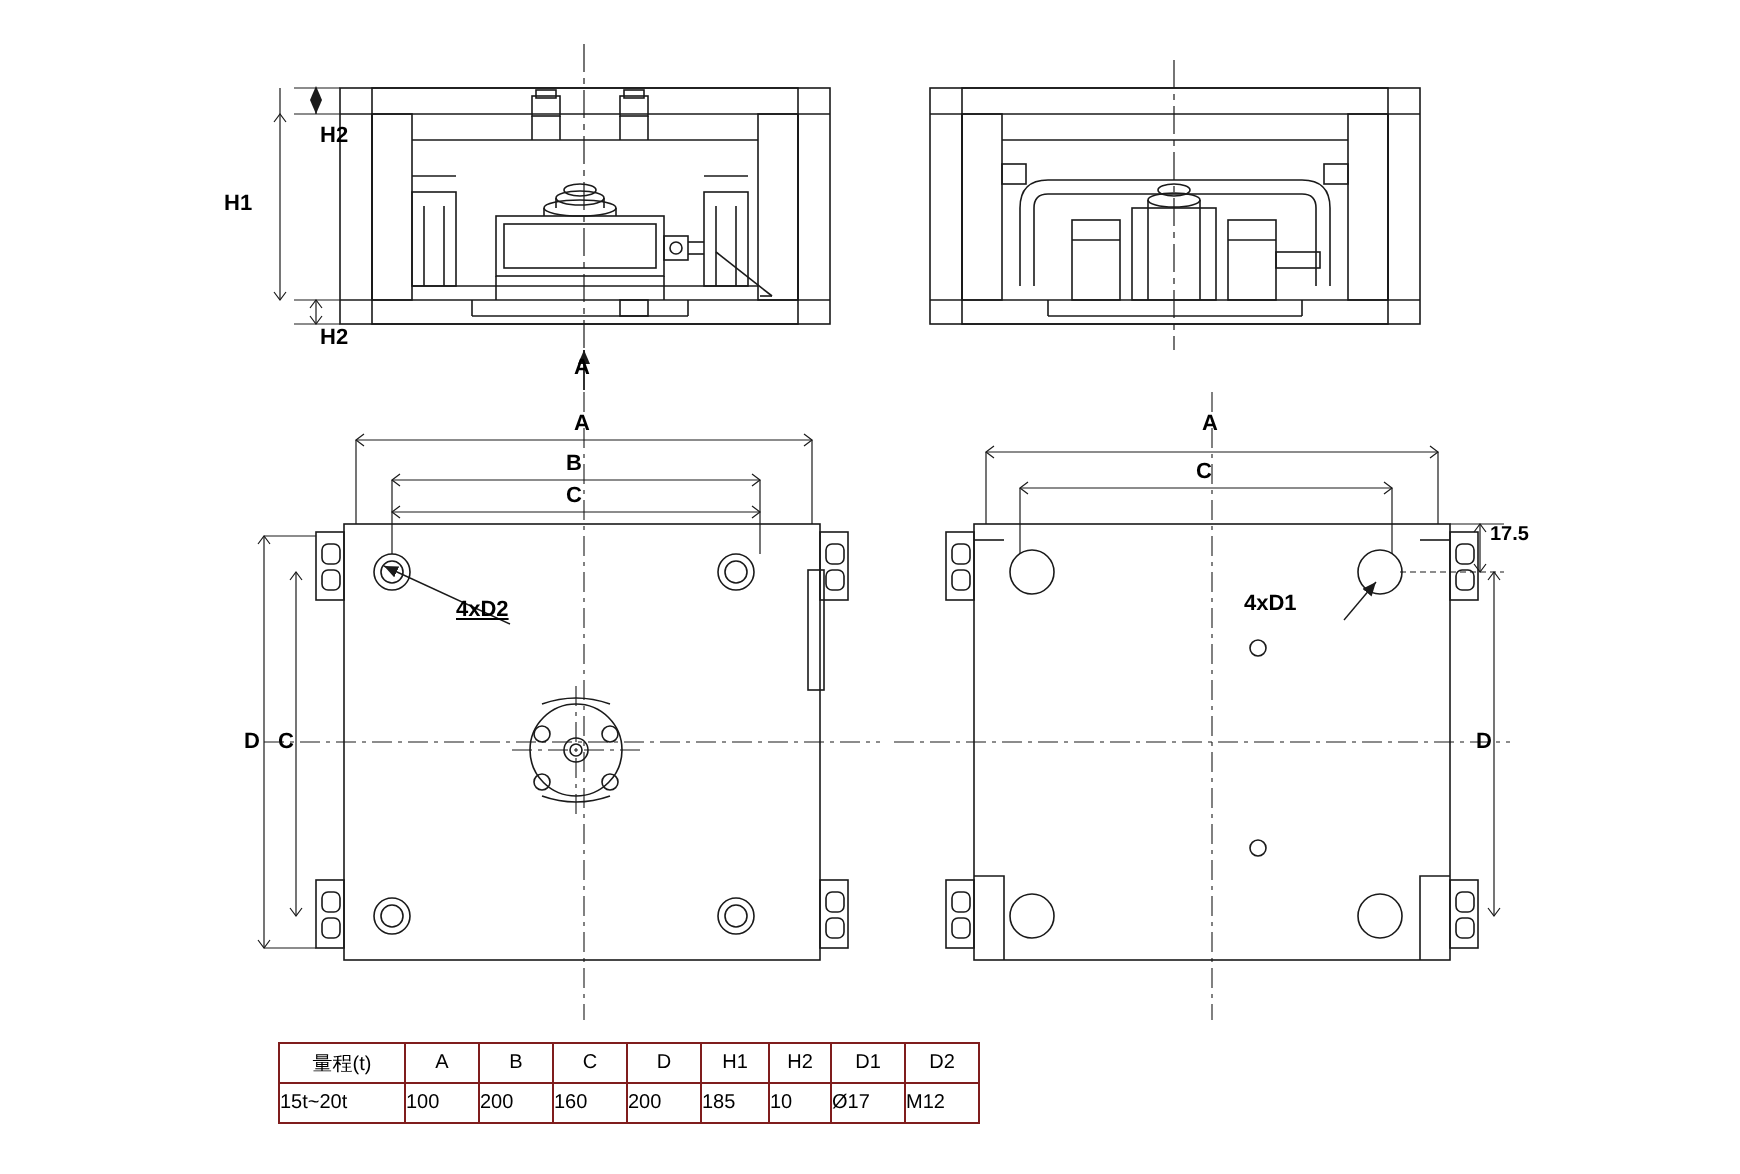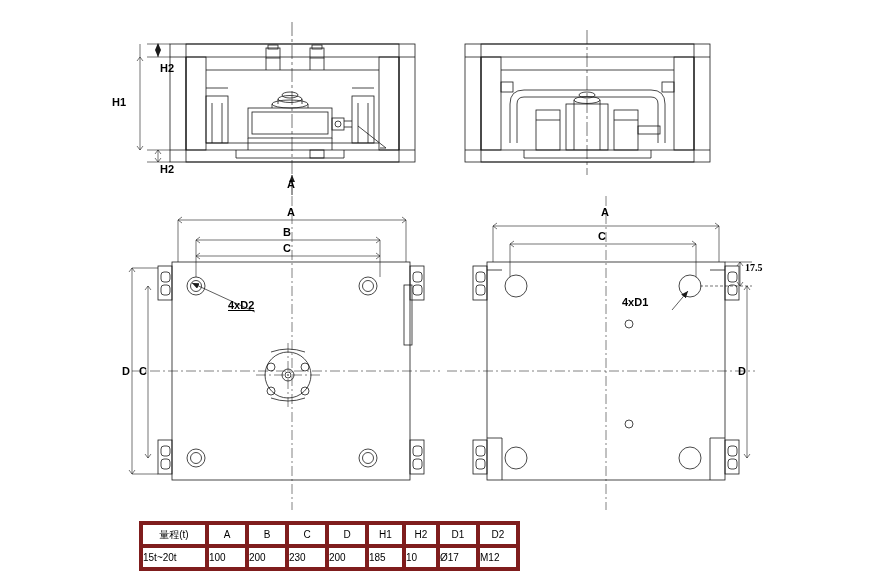--- a/index.html
+++ b/index.html
@@ -25,33 +25,33 @@
 
   .lbl {
     position: absolute;
     font-family: "Liberation Sans", sans-serif;
     font-size: 11px;
     font-weight: bold;
     color: #000;
     white-space: nowrap;
     line-height: 1;
   }
-  .lbl.small { font-size: 10px; font-weight: bold; font-family: Liberation Serif, serif; }
+  .lbl.small { font-size: 10px; font-weight: bold; }
 
   
   #spec-table {
     position: absolute;
     left: 139px;
     top: 521px;
     border-collapse: collapse;
     font-family: "Liberation Sans", sans-serif;
     font-size: 10px;
   }
   #spec-table td, #spec-table th {
-    border: 4px solid #7f1d1d;
+    border: 1px solid #7f1d1d;
     vertical-align: middle;
     padding: 0;
     height: 19px;
     font-weight: normal;
     color: #000;
   }
   #spec-table th { font-weight: normal; }
   #spec-table .c0 { width: 62px; }
   #spec-table .c1 { width: 36px; }
   #spec-table .c2 { width: 36px; }
@@ -382,21 +382,21 @@
       <th class="c6">H2</th>
       <th class="c7">D1</th>
       <th class="c8">D2</th>
     </tr>
   </thead>
   <tbody>
     <tr>
       <td>15t~20t</td>
       <td>100</td>
       <td>200</td>
-      <td>230</td>
+      <td>160</td>
       <td>200</td>
       <td>185</td>
       <td>10</td>
       <td>Ø17</td>
       <td>M12</td>
     </tr>
   </tbody>
 </table>
 
 </body></html>

